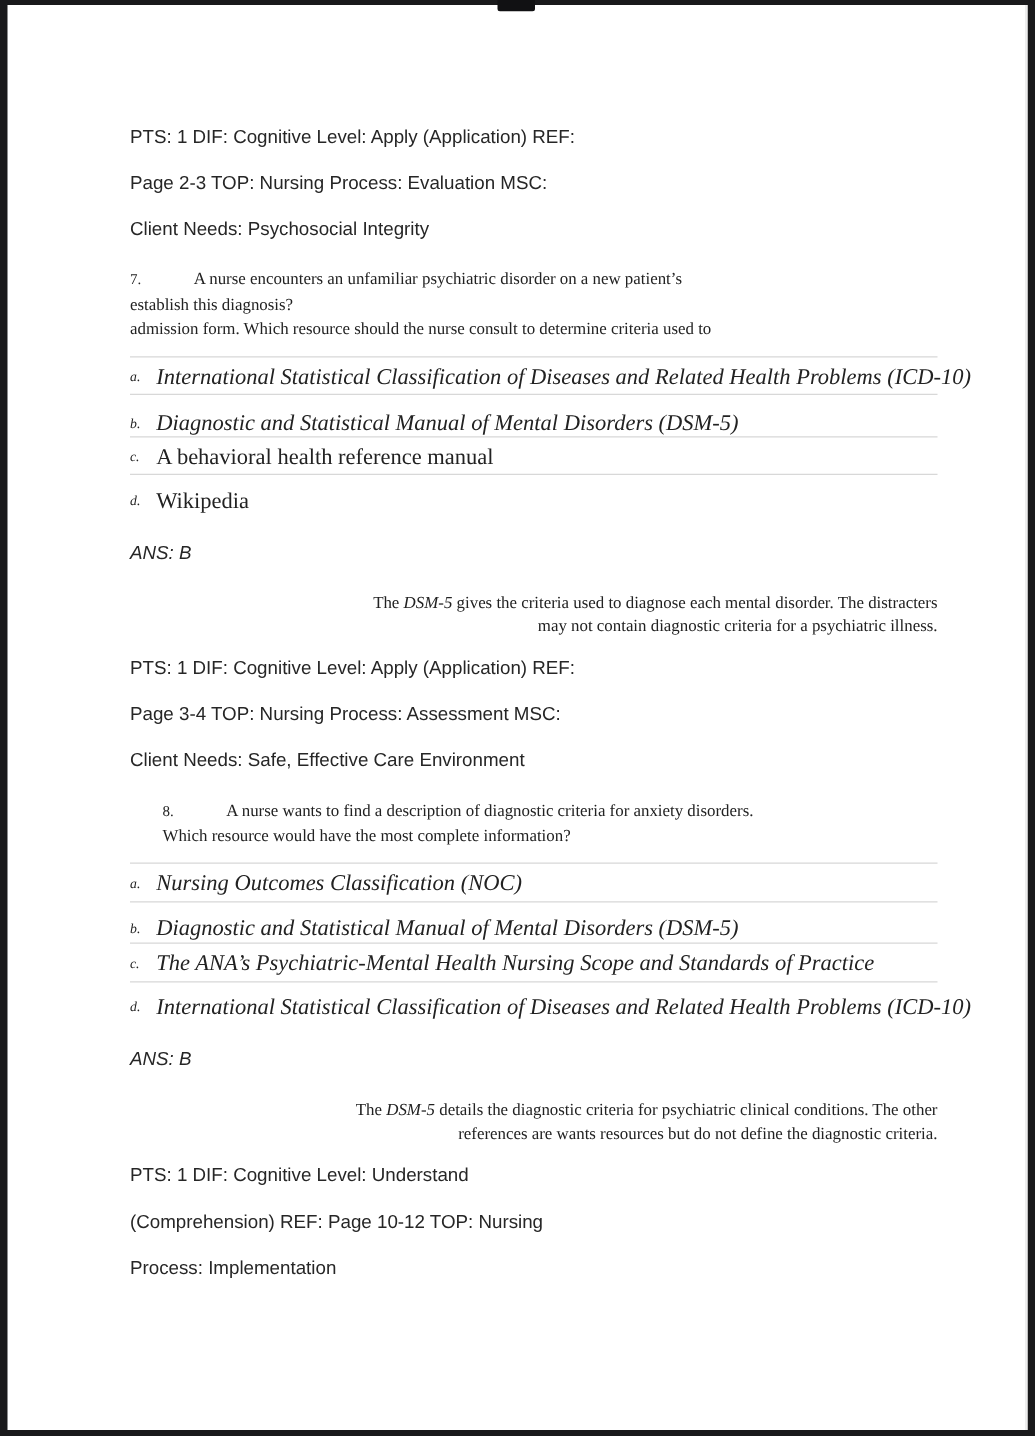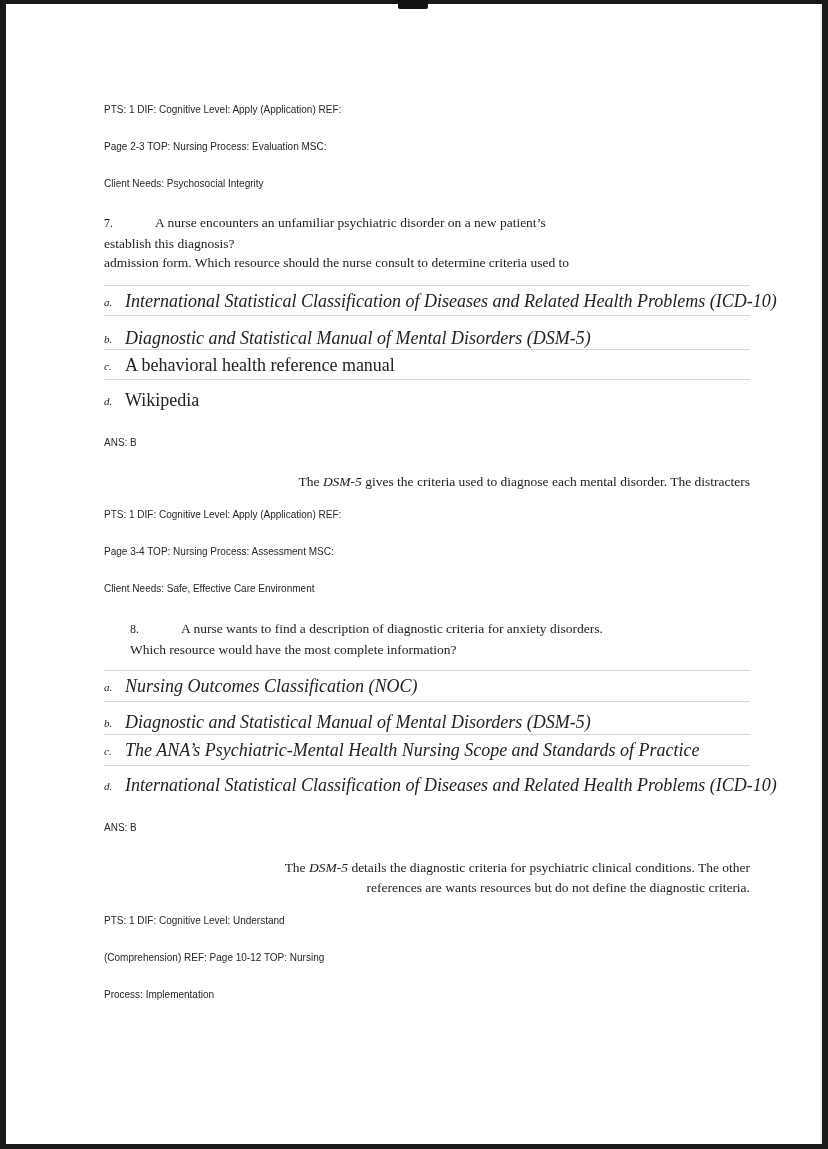--- a/index.html
+++ b/index.html
@@ -26,21 +26,21 @@
   }
   .content {
     position: absolute;
     left: 98px; top: 99px;
     width: 646px;
     color: #222222;
   }
   p { margin: 0; }
   .meta {
     font-family: "Liberation Sans", sans-serif;
-    font-size: 10px;
+    font-size: 15px;
     line-height: 13px;
     color: #262626;
     margin-bottom: 24px;
     white-space: nowrap;
   }
   .meta.last-of-block { margin-bottom: 23px; }
   .para {
     font-size: 13.5px;
     line-height: 19.5px;
     white-space: nowrap;
@@ -72,20 +72,21 @@
     padding-top: 2px;
   }
   .opt-text {
     font-size: 18px;
     line-height: 16px;
     white-space: nowrap;
   }
   .opt-text.it { font-style: italic; }
   .ans {
     margin-bottom: 23px;
+    font-style: italic;
   }
   .rationale { margin-bottom: 17px; }
   .rationale .para { white-space: nowrap; text-align: right; }
 </style>
 </head>
 <body>
 
 <div class="top-handle"></div>
 
 <div class="page">
@@ -117,20 +118,21 @@
       <div class="opt-row" style="padding-top:12px;">
         <span class="letter">d.</span>
         <span class="opt-text">Wikipedia</span>
       </div>
     </div>
 
     <p class="meta ans">ANS: B</p>
 
     <div class="rationale">
       <p class="para"><span>The </span><span style="font-style: italic;">DSM-5</span><span> gives the criteria used to diagnose each mental disorder. The distracters</span></p>
+      <p class="para"><span>may not contain diagnostic criteria for a psychiatric illness.</span></p>
     </div>
 
     <p class="meta">PTS: 1 DIF: Cognitive Level: Apply (Application) REF:</p>
     <p class="meta">Page 3-4 TOP: Nursing Process: Assessment MSC:</p>
     <p class="meta">Client Needs: Safe, Effective Care Environment</p>
 
     <div class="question q8">
       <p class="para"><span class="qnum">8.</span><span>A nurse wants to find a description of diagnostic criteria for anxiety disorders.</span></p>
       <p class="para">Which resource would have the most complete information?</p>
     </div>

